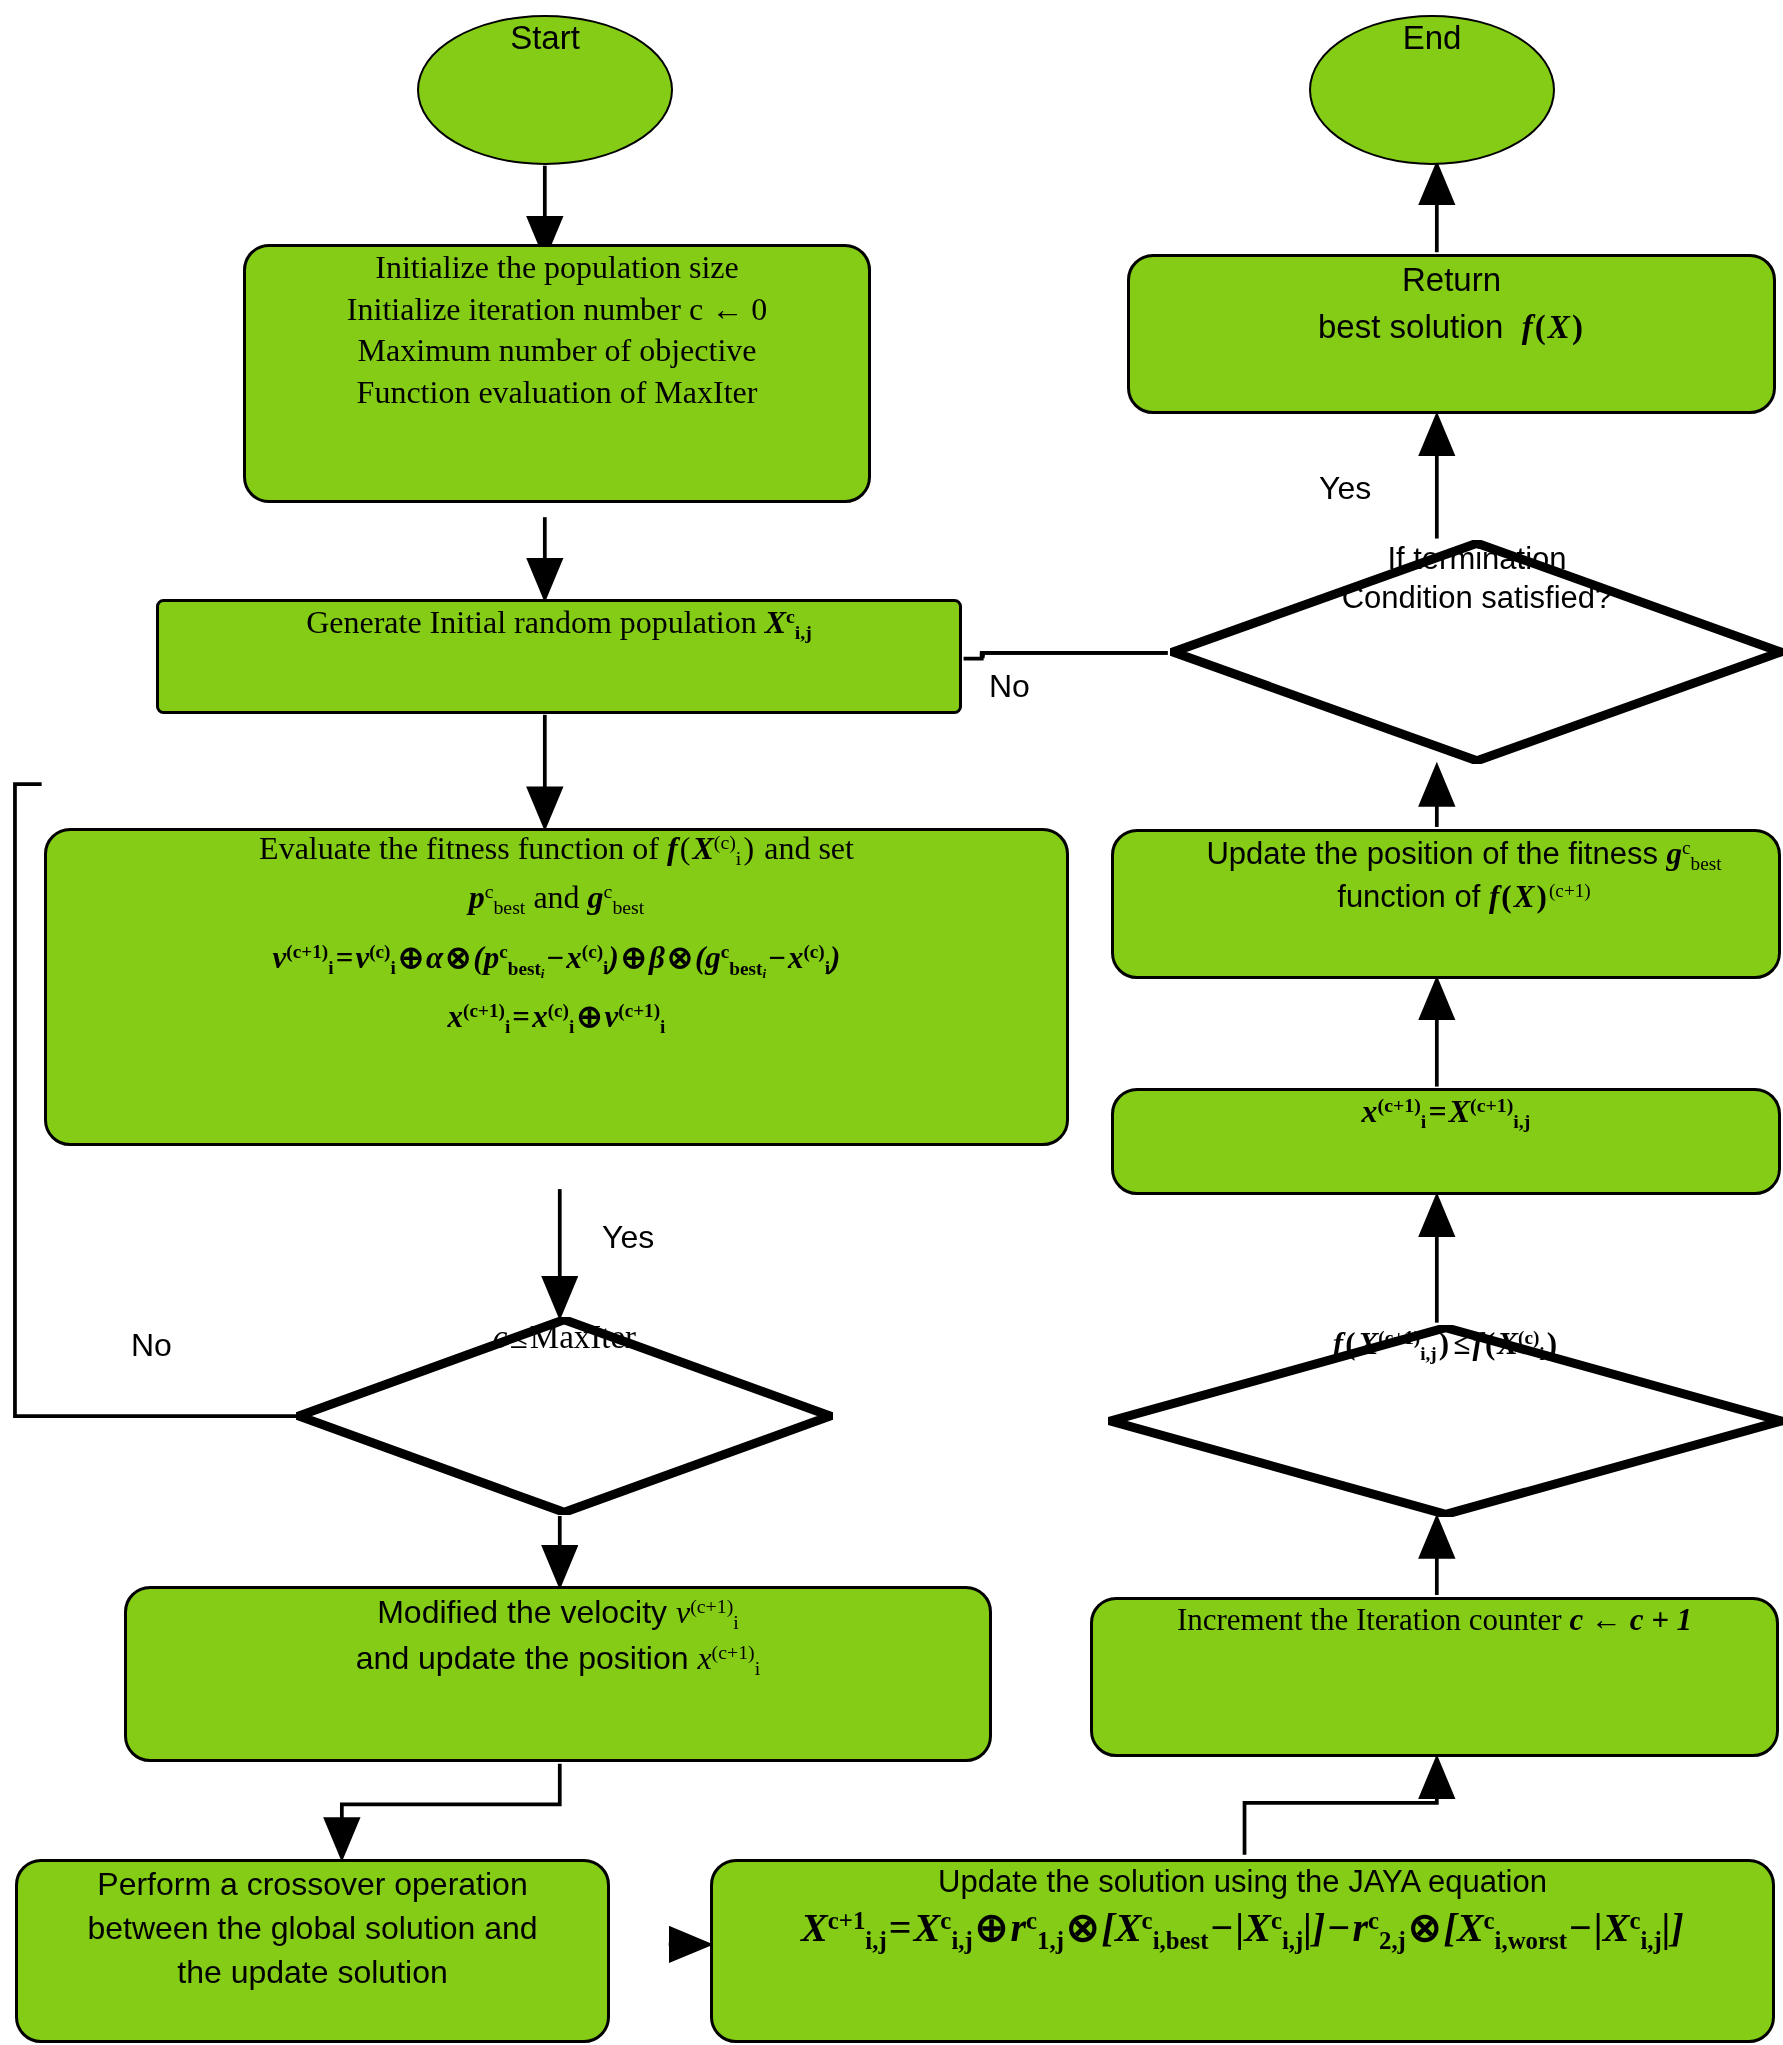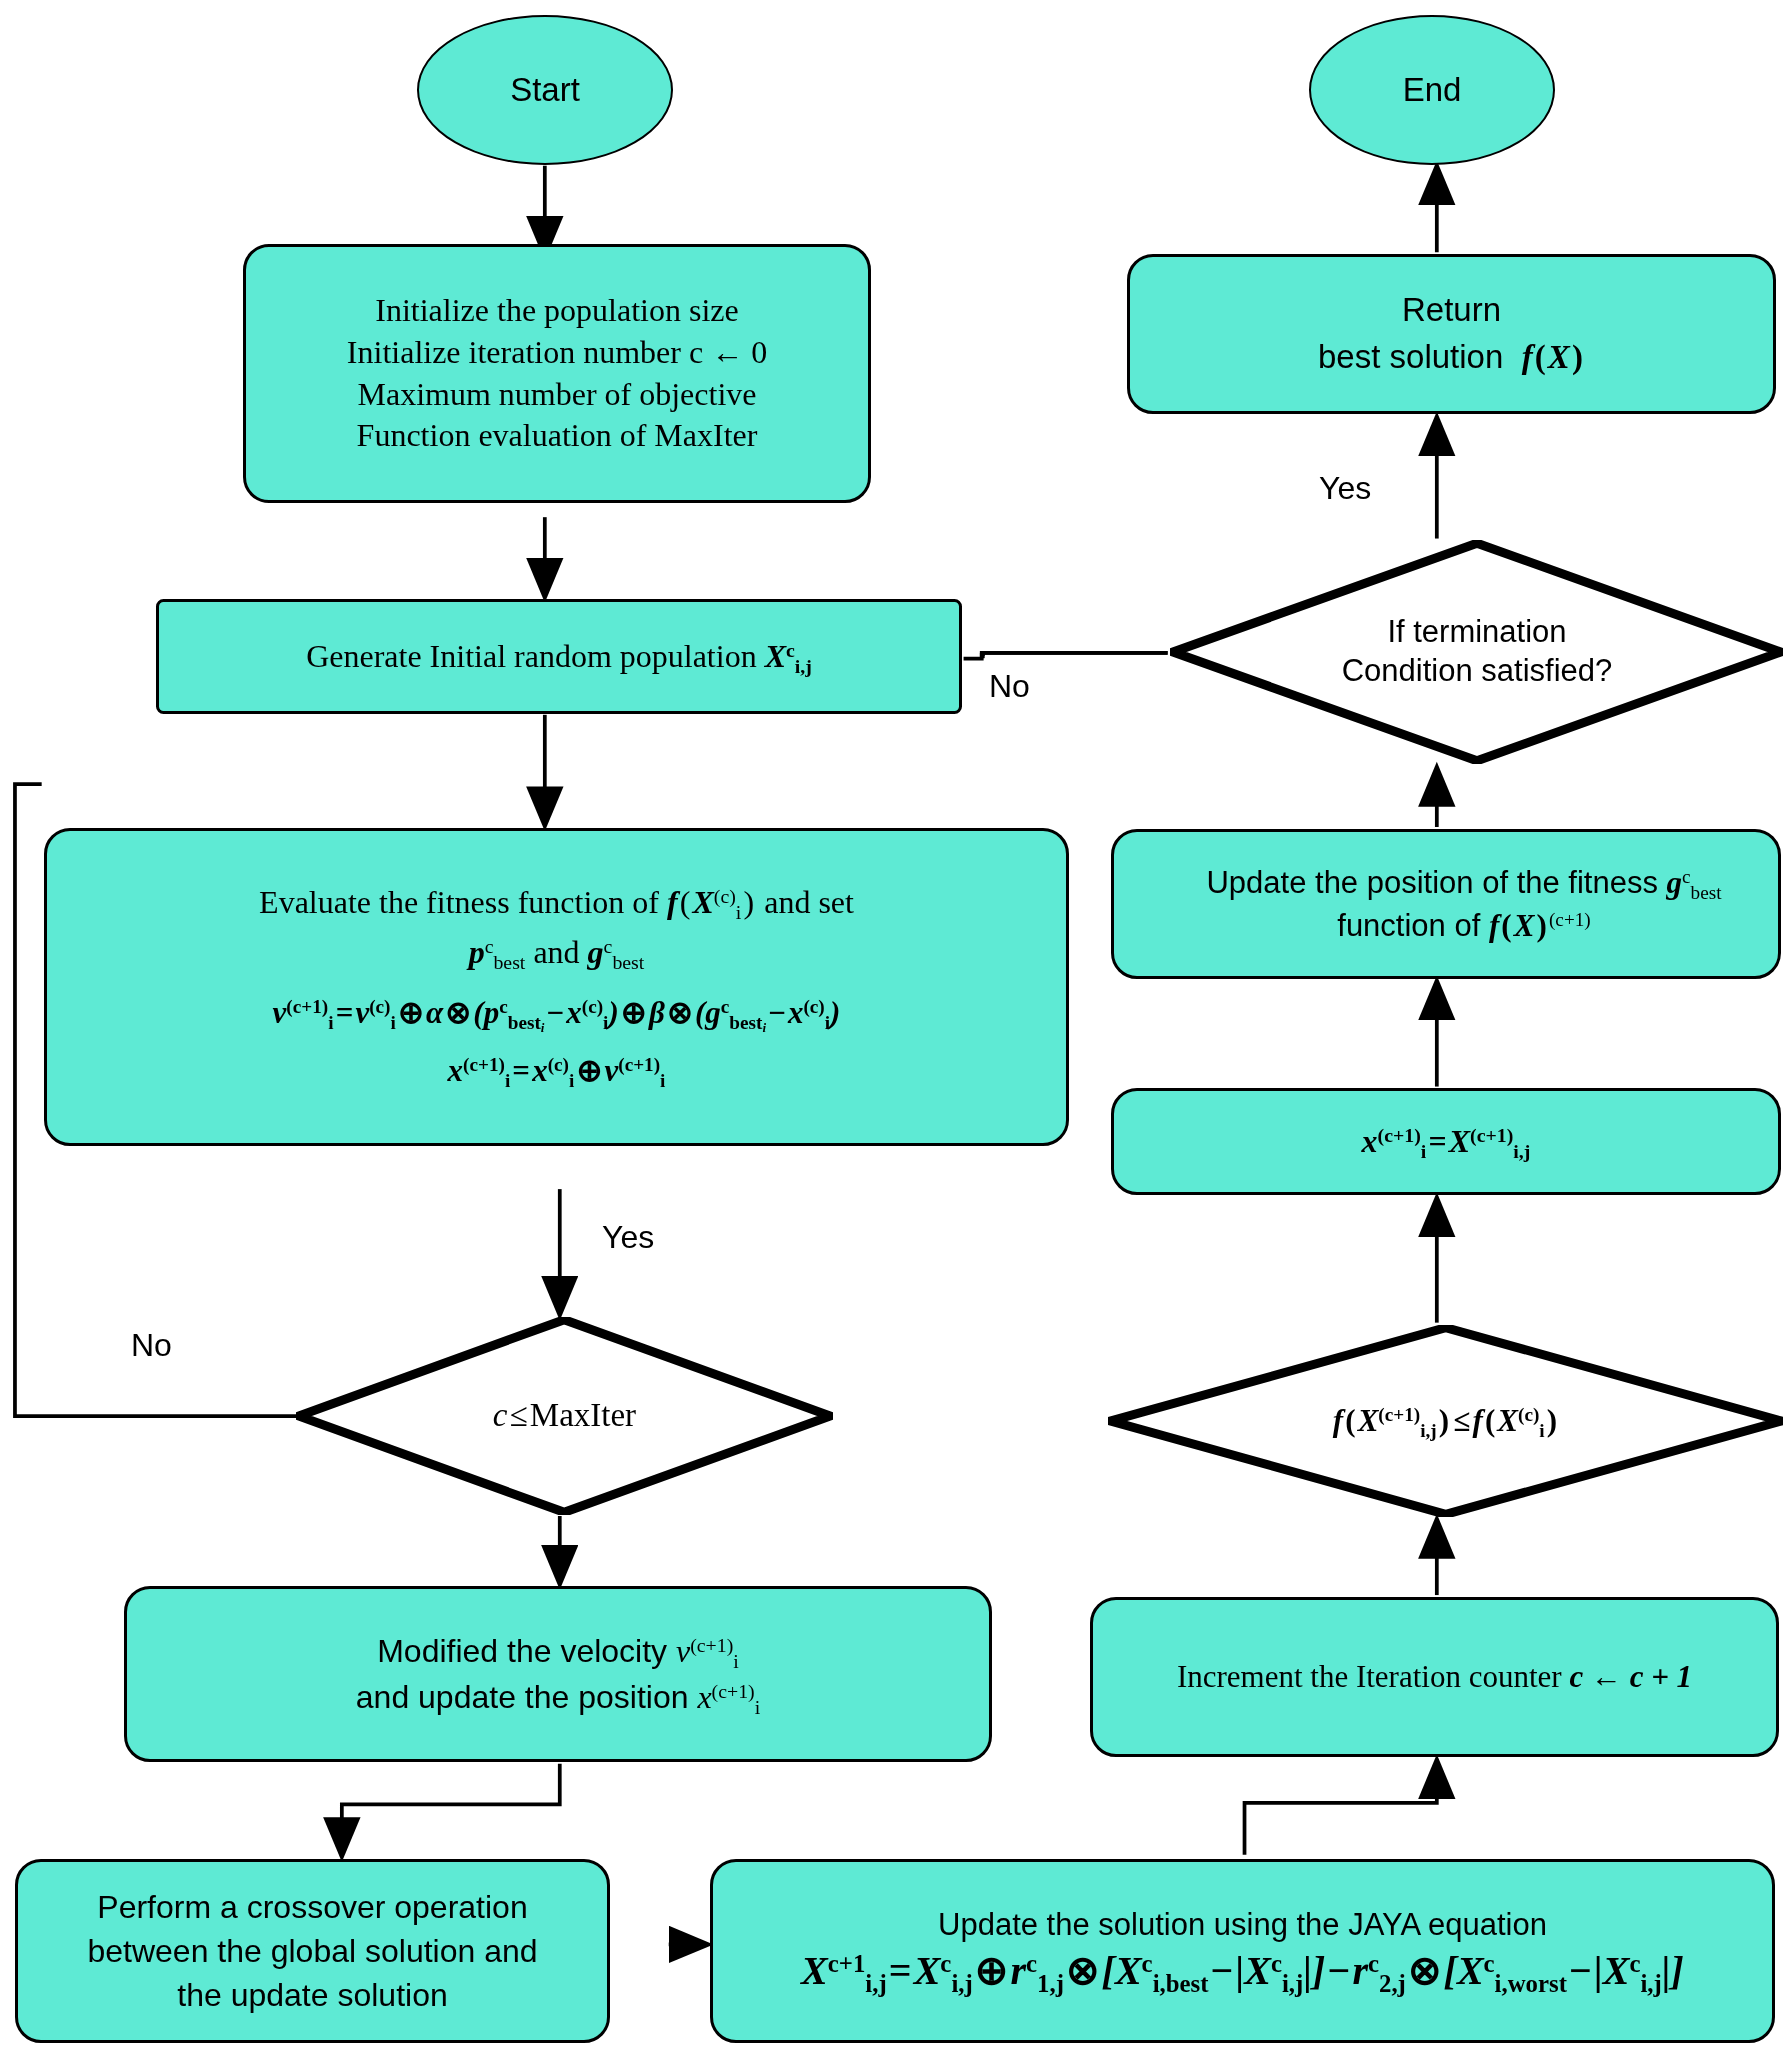--- a/index.html
+++ b/index.html
@@ -20,24 +20,24 @@
     position: absolute;
     left: 0; top: 0;
     width: 1784px;
     height: 2046px;
     pointer-events: none;
   }
   .node {
     position: absolute;
     box-sizing: border-box;
     display: flex;
-    align-items: center;
+    align-items: flex-start;
     justify-content: center;
     text-align: center;
-    background: #5eead4;
+    background: #84cc16;
     color: #000000;
     line-height: 1.30;
   }
   .terminator {
     border: 2.7px solid #000;
     border-radius: 50%;
     font-family: "Liberation Sans", sans-serif;
     font-size: 33px;
   }
   .process {
@@ -47,21 +47,20 @@
   .process-sharp {
     border: 3.7px solid #000;
     border-radius: 7.5px;
   }
   .serif   { font-family: "Liberation Serif", serif; }
   .sans    { font-family: "Liberation Sans", sans-serif; }
 
   .diamond-wrap {
     position: absolute;
     display: flex;
-    align-items: center;
     justify-content: center;
   }
   .diamond-wrap > svg {
     position: absolute;
     left: 0; top: 0;
     width: 100%;
     height: 100%;
   }
   .diamond-label {
     position: relative;

